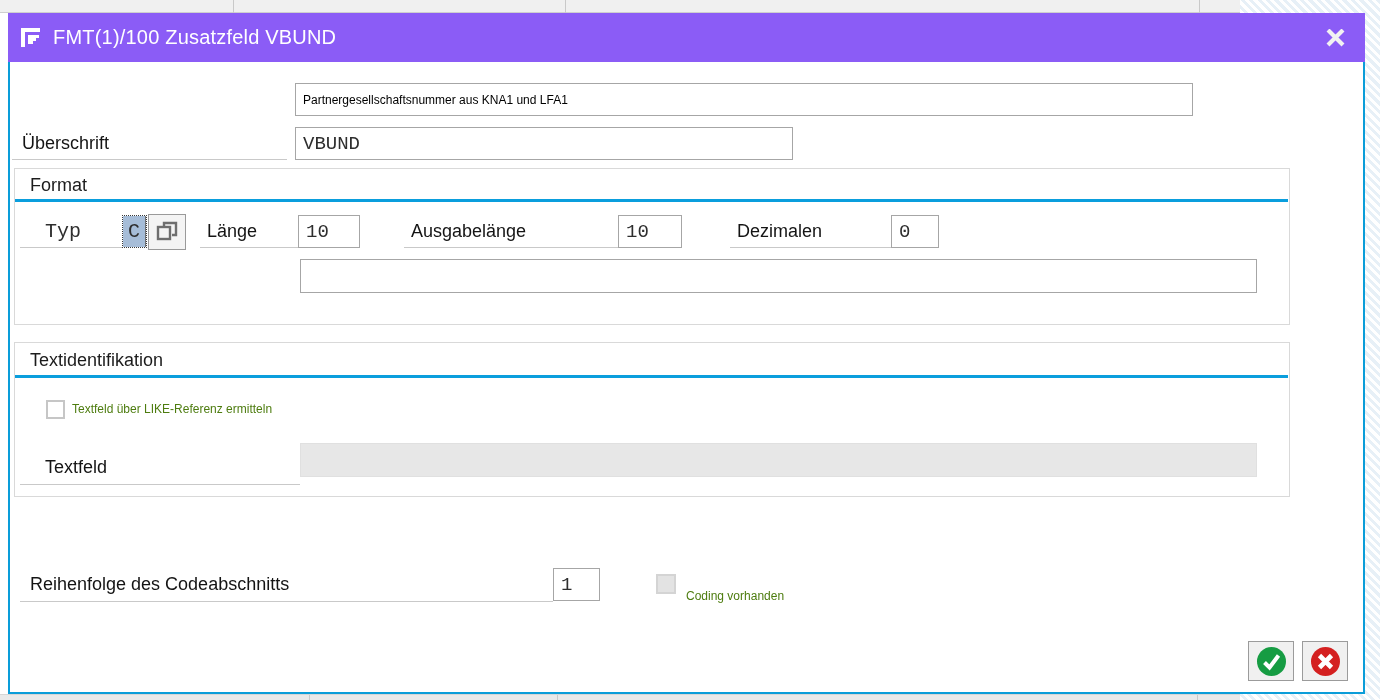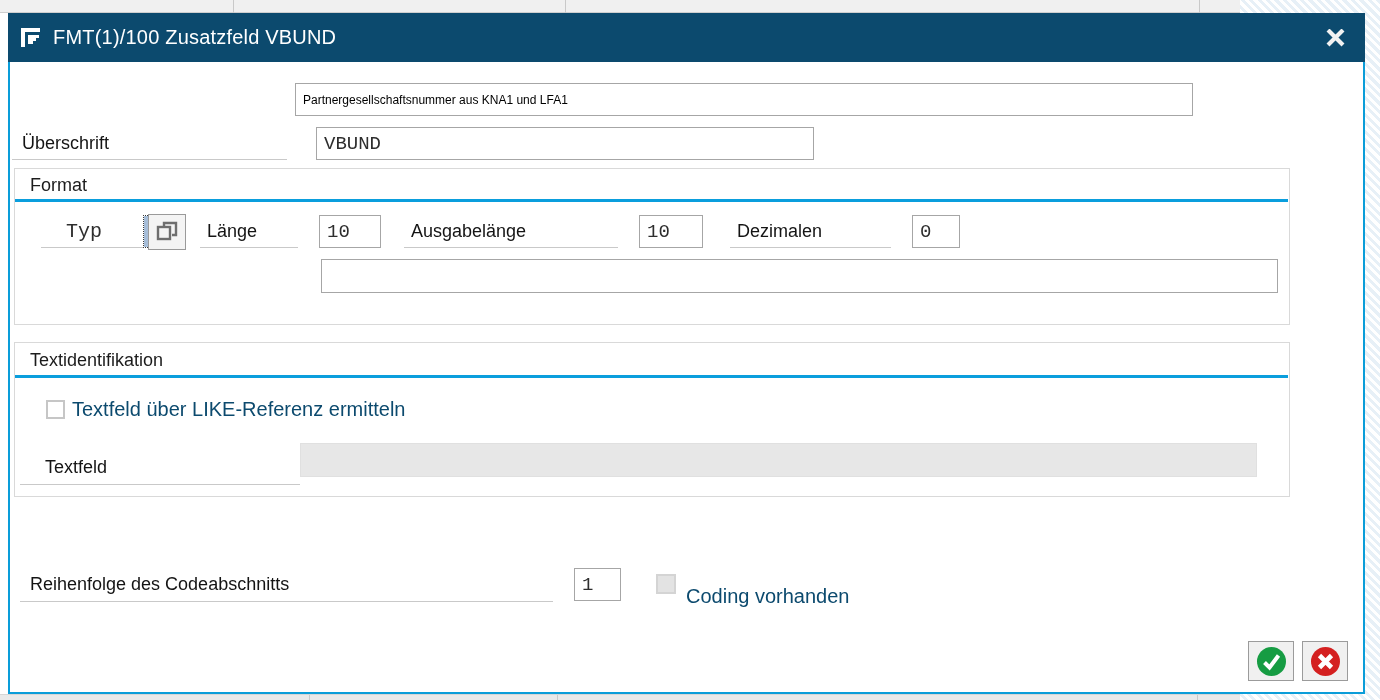--- a/index.html
+++ b/index.html
@@ -8,44 +8,44 @@
   .abs{position:absolute;box-sizing:border-box;}
 
   
   .stripes{background:repeating-linear-gradient(45deg,#ffffff 0 3px,#e7f0f7 3px 6px);}
   .topstrip{left:0;top:0;width:1240px;height:13px;background:#f0f0f0;border-bottom:1px solid #cfcfcf;}
   .botstrip{left:0;top:694px;width:1240px;height:6px;background:#e9e9e9;border-top:1px solid #d6d6d6;}
   .vline{width:1px;background:#c9c9c9;}
 
   
   .dlg{left:8px;top:13px;width:1357px;height:681px;background:#ffffff;border:2px solid #0a9dd9;}
-  .titlebar{left:8px;top:13px;width:1357px;height:49px;background:#0c4a6e;display:flex;align-items:center;}
+  .titlebar{left:8px;top:13px;width:1357px;height:49px;background:#8b5cf6;display:flex;align-items:center;}
   .title-text{color:#ffffff;font-size:20px;letter-spacing:.2px;}
   .closebtn{left:1318px;top:25px;width:34px;height:26px;display:flex;align-items:center;justify-content:center;cursor:pointer;}
 
   
   .label-cell{border-bottom:1px solid #c9c9c9;display:flex;align-items:center;font-size:18px;color:#141414;}
   .inp{border:1px solid #a6a6a6;background:#ffffff;font-size:12px;color:#000;padding:0 7px;outline:none;}
-  .mono{font-family:"Liberation Mono",monospace;font-size:19px;color:#2e2e2e;margin-left:21px;}
+  .mono{font-family:"Liberation Mono",monospace;font-size:19px;color:#2e2e2e;}
   .inp.disabled{background:#e7e7e7;border:1px solid #e0e0e0;}
 
   
   .grp{border:1px solid #d9d9d9;}
   .grp-title{font-size:18px;color:#1c1c1c;display:flex;align-items:center;}
   .blue-rule{height:3px;background:#0a9edd;}
 
   
   .typ-value{background:#a6bdd8;outline:1px dotted #3a3a3a;border-right:1px solid #6f6f6f;
              display:flex;align-items:center;justify-content:center;}
   .dd-btn{background:#f4f4f4;border:1px solid #9a9a9a;display:flex;align-items:center;justify-content:center;cursor:pointer;}
 
   
   .checkbox{background:#ffffff;border:2px solid #c6c6c6;}
   .checkbox.disabled{background:#e3e3e3;border-color:#d4d4d4;}
-  .cb-label{font-size:20px;color:#0c4a6e;display:flex;align-items:center;}
+  .cb-label{font-size:12px;color:#4d7c0f;display:flex;align-items:center;}
 
   
   .footbtn{background:#f0f0f0;border:1px solid #9b9b9b;display:flex;align-items:center;justify-content:center;cursor:pointer;}
 </style>
 </head>
 <body>
 
 <div id="page">
 
   <div class="abs stripes" style="left:1240px;top:0;width:140px;height:700px;"></div>

